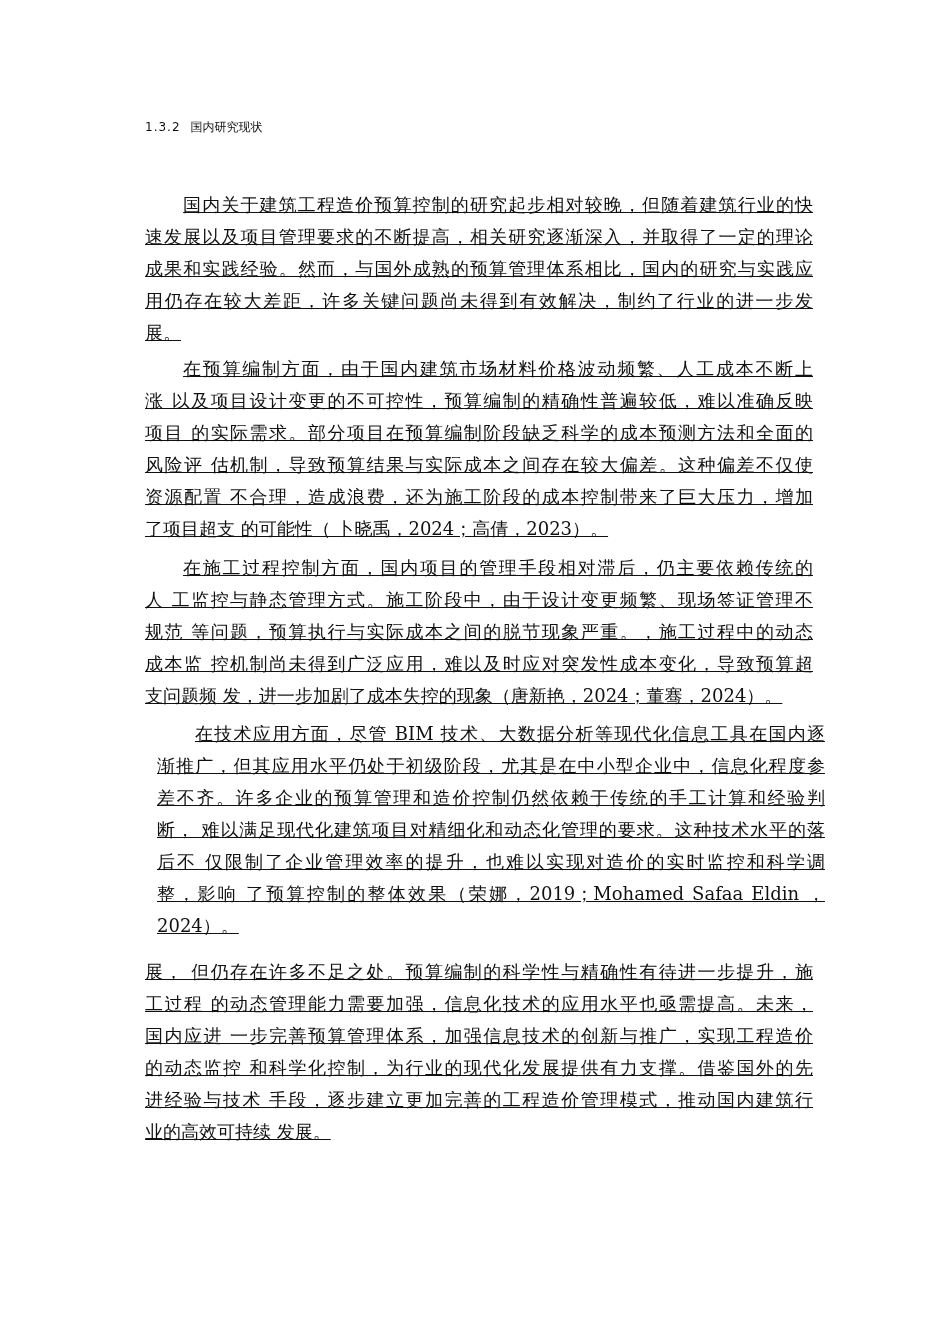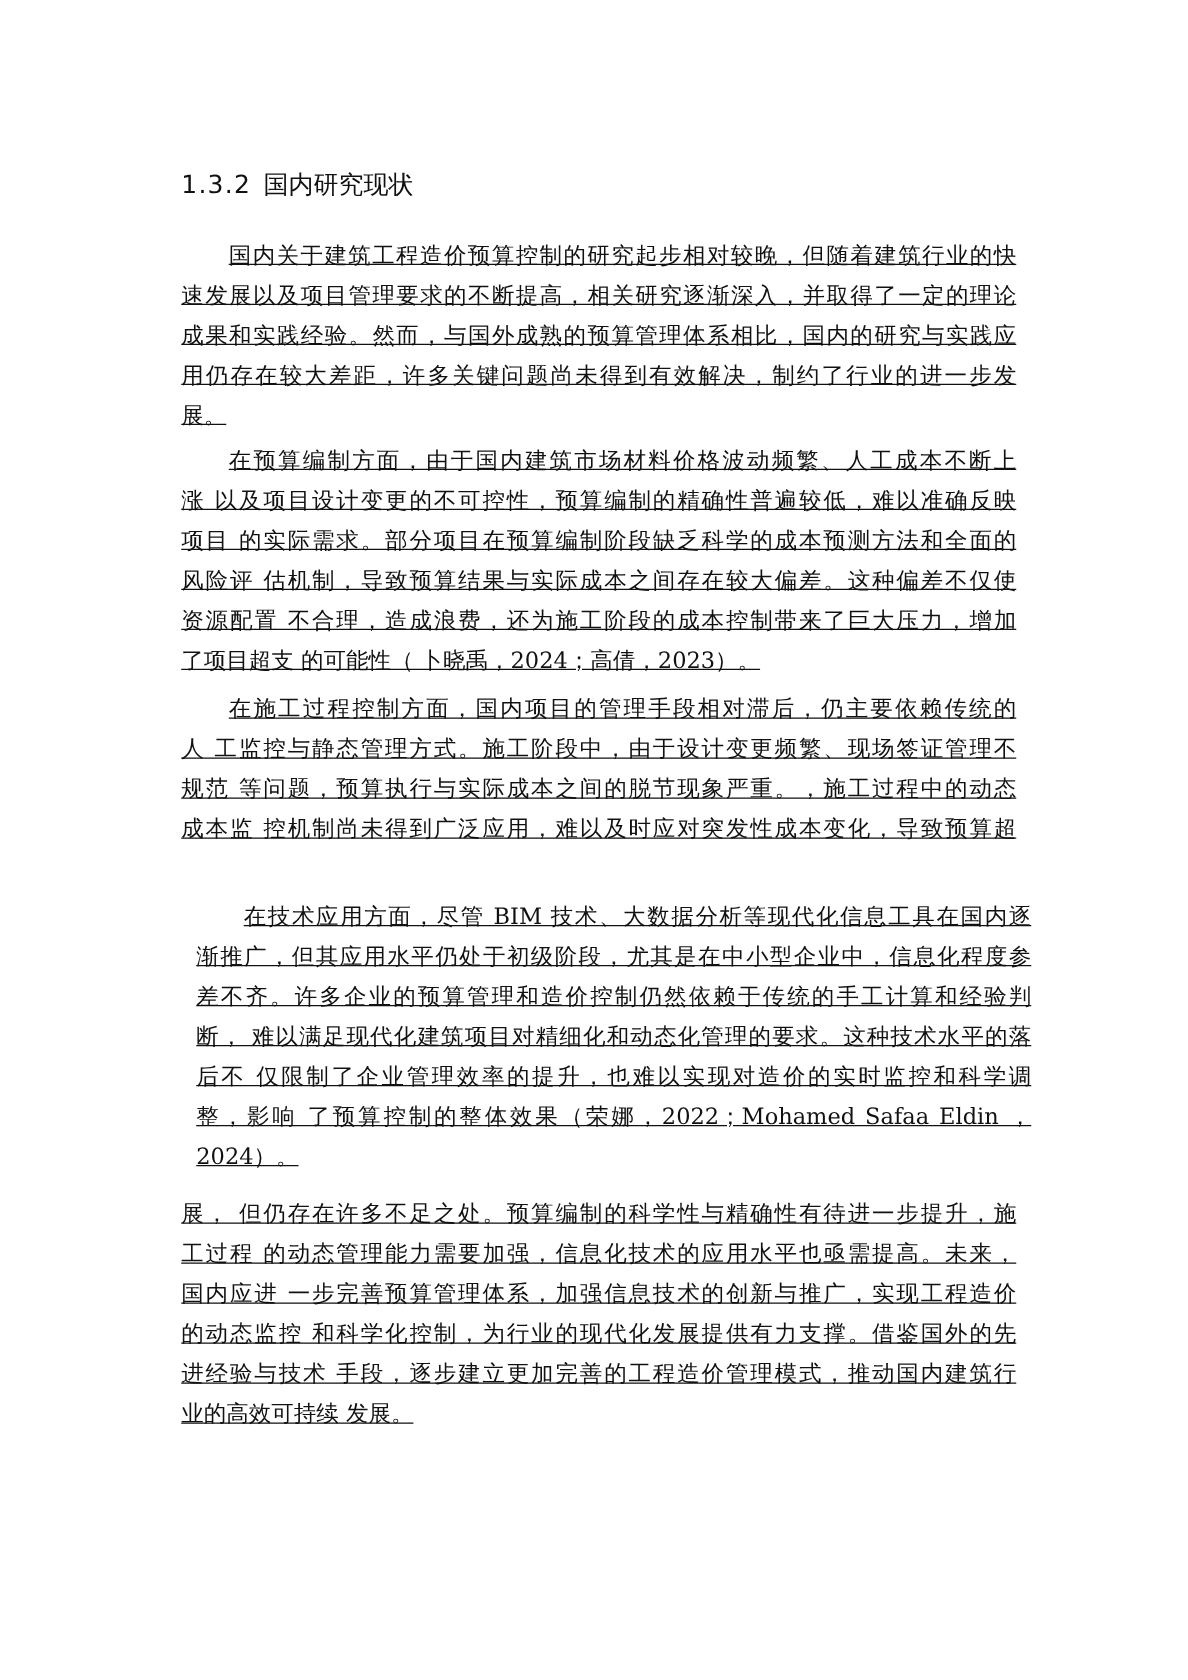--- a/index.html
+++ b/index.html
@@ -19,23 +19,23 @@
       position: absolute;
       left: 0;
       top: 0;
       width: 950px;
       height: 1344px;
       background: #ffffff;
     }
     .heading {
       position: absolute;
       left: 145px;
-      top: 132px;
+      top: 112px;
       font-family: "DejaVu Sans", "Liberation Sans", sans-serif;
-      font-size: 20px;
+      font-size: 12px;
       line-height: 30px;
       color: #111111;
       white-space: nowrap;
     }
     .heading .num {
       letter-spacing: 1px;
       margin-right: 10px;
     }
     .para {
       position: absolute;
@@ -83,29 +83,30 @@
     <div class="line">风险评  估机制，导致预算结果与实际成本之间存在较大偏差。这种偏差不仅使</div>
     <div class="line">资源配置  不合理，造成浪费，还为施工阶段的成本控制带来了巨大压力，增加</div>
     <div class="line last">了项目超支  的可能性（  卜晓禹，2024；高倩，2023）。</div>
   </div>
 
   <div class="para" style="top:552px;">
     <div class="line first">在施工过程控制方面，国内项目的管理手段相对滞后，仍主要依赖传统的</div>
     <div class="line">人  工监控与静态管理方式。施工阶段中，由于设计变更频繁、现场签证管理不</div>
     <div class="line">规范  等问题，预算执行与实际成本之间的脱节现象严重。，施工过程中的动态</div>
     <div class="line">成本监  控机制尚未得到广泛应用，难以及时应对突发性成本变化，导致预算超</div>
+    <div class="line last">支问题频  发，进一步加剧了成本失控的现象（唐新艳，2024；董骞，2024）。</div>
   </div>
 
   <div class="para" style="top:718px;margin-left:12px;">
     <div class="line first">在技术应用方面，尽管  BIM 技术、大数据分析等现代化信息工具在国内逐</div>
     <div class="line">渐推广，但其应用水平仍处于初级阶段，尤其是在中小型企业中，信息化程度参</div>
     <div class="line">差不齐。许多企业的预算管理和造价控制仍然依赖于传统的手工计算和经验判</div>
     <div class="line">断，  难以满足现代化建筑项目对精细化和动态化管理的要求。这种技术水平的落</div>
     <div class="line">后不    仅限制了企业管理效率的提升，也难以实现对造价的实时监控和科学调</div>
-    <div class="line">整，影响    了预算控制的整体效果（荣娜，2022；Mohamed Safaa Eldin ，</div>
+    <div class="line">整，影响    了预算控制的整体效果（荣娜，2019；Mohamed Safaa Eldin ，</div>
     <div class="line last">2024）。</div>
   </div>
 
   <div class="para" style="top:956px;">
     <div class="line">展，  但仍存在许多不足之处。预算编制的科学性与精确性有待进一步提升，施</div>
     <div class="line">工过程  的动态管理能力需要加强，信息化技术的应用水平也亟需提高。未来，</div>
     <div class="line">国内应进  一步完善预算管理体系，加强信息技术的创新与推广，实现工程造价</div>
     <div class="line">的动态监控  和科学化控制，为行业的现代化发展提供有力支撑。借鉴国外的先</div>
     <div class="line">进经验与技术  手段，逐步建立更加完善的工程造价管理模式，推动国内建筑行</div>
     <div class="line last">业的高效可持续  发展。</div>

